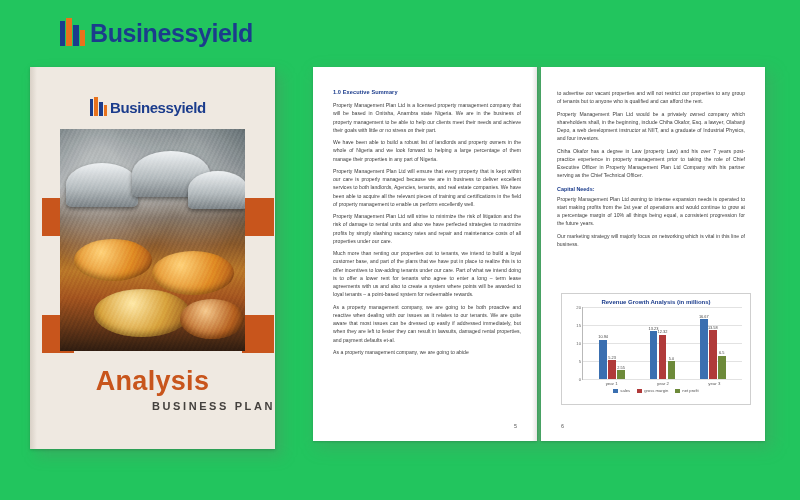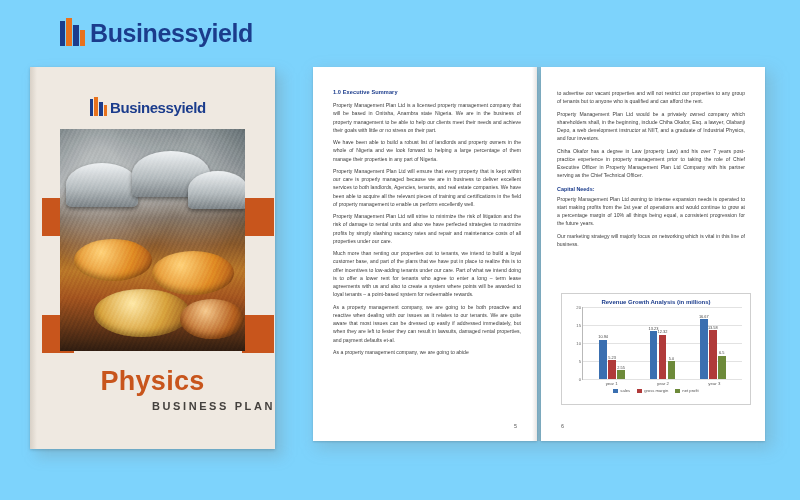--- a/index.html
+++ b/index.html
@@ -10,21 +10,21 @@
   body {
     width: 800px;
     height: 500px;
     overflow: hidden;
     font-family: "Liberation Sans", sans-serif;
     position: relative;
   }
   .stage {
     position: absolute;
     inset: 0;
-    background: #7dd3fc;
+    background: #22c55e;
     padding-left: 22px;
   }
 
   
   .logo {
     position: absolute;
     left: 60px;
     top: 18px;
     display: flex;
     align-items: center;
@@ -381,21 +381,21 @@
         <div class="pan lid p1"></div>
         <div class="pan lid p2"></div>
         <div class="pan lid p3"></div>
         <div class="food f1"></div>
         <div class="food f2"></div>
         <div class="food f3"></div>
         <div class="food f4"></div>
         <div class="grain"></div>
       </div>
 
-      <div class="cover-title">Physics</div>
+      <div class="cover-title">Analysis</div>
       <div class="cover-sub">BUSINESS PLAN</div>
     </div>
   </div>
 
   <div class="spread">
     <div class="spread-shadow"></div>
 
     <div class="page page-left">
       <div class="pg-inner">
         <div class="sec-head">1.0 Executive Summary</div>

